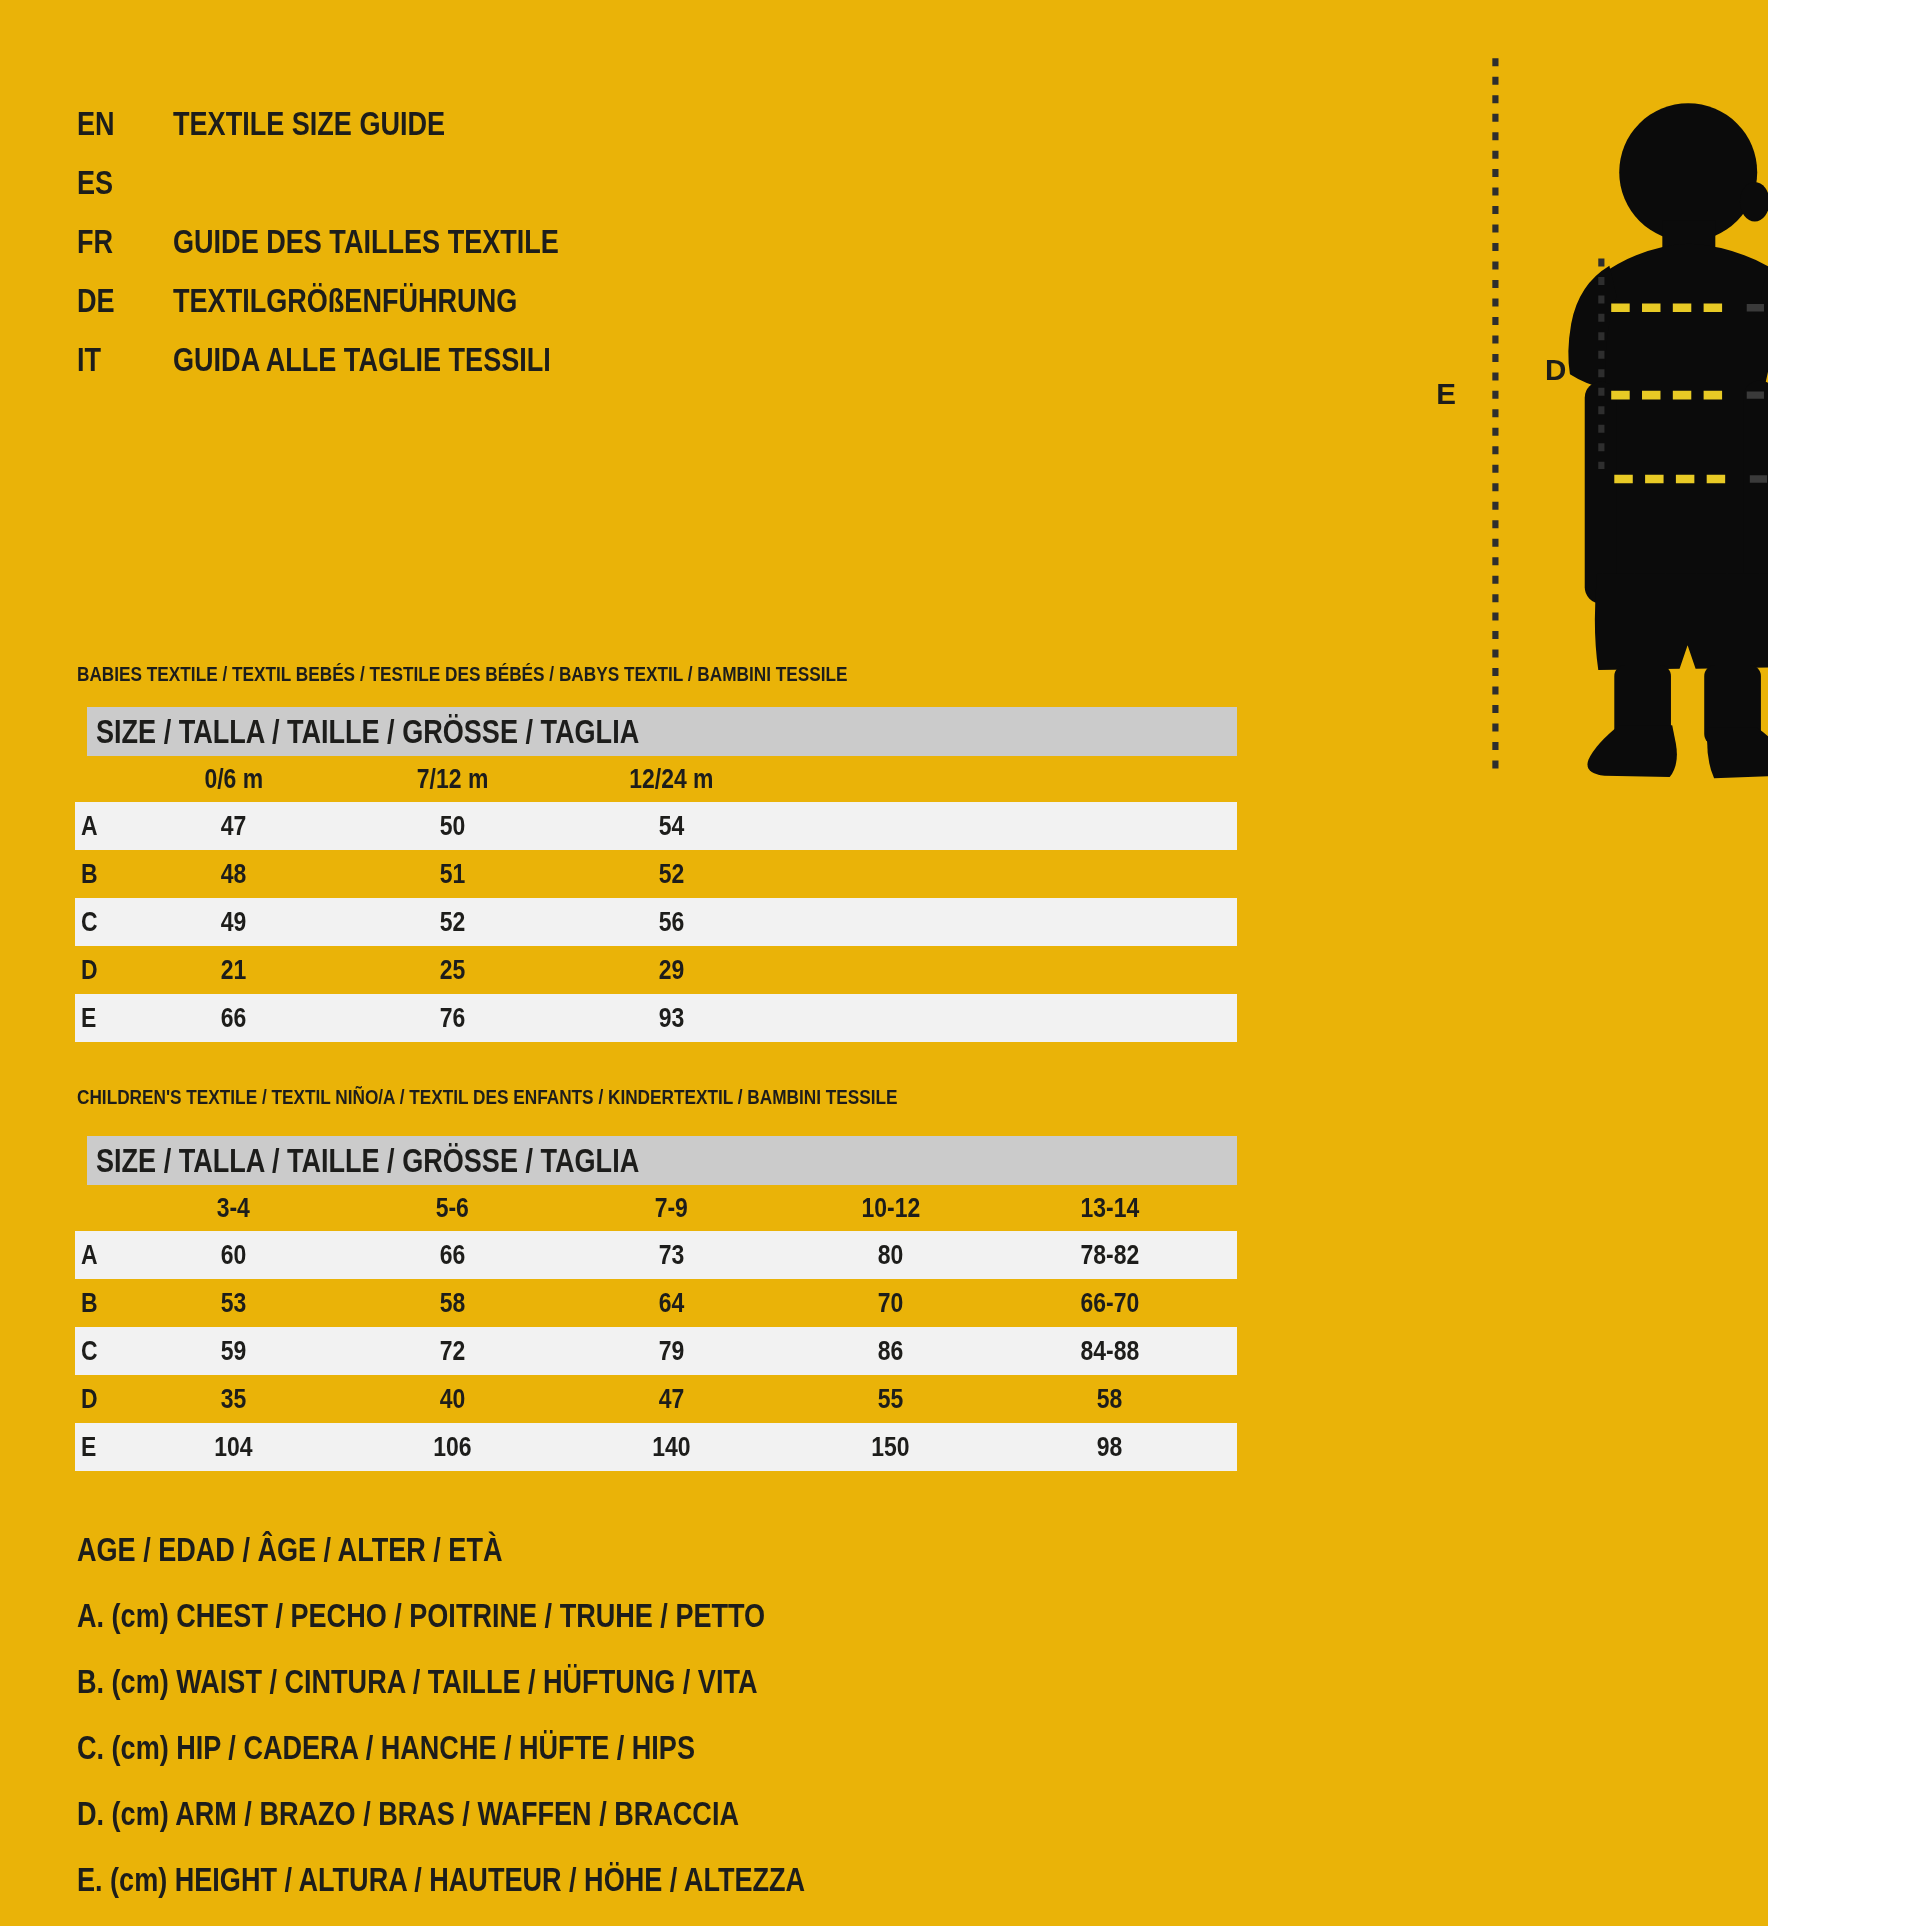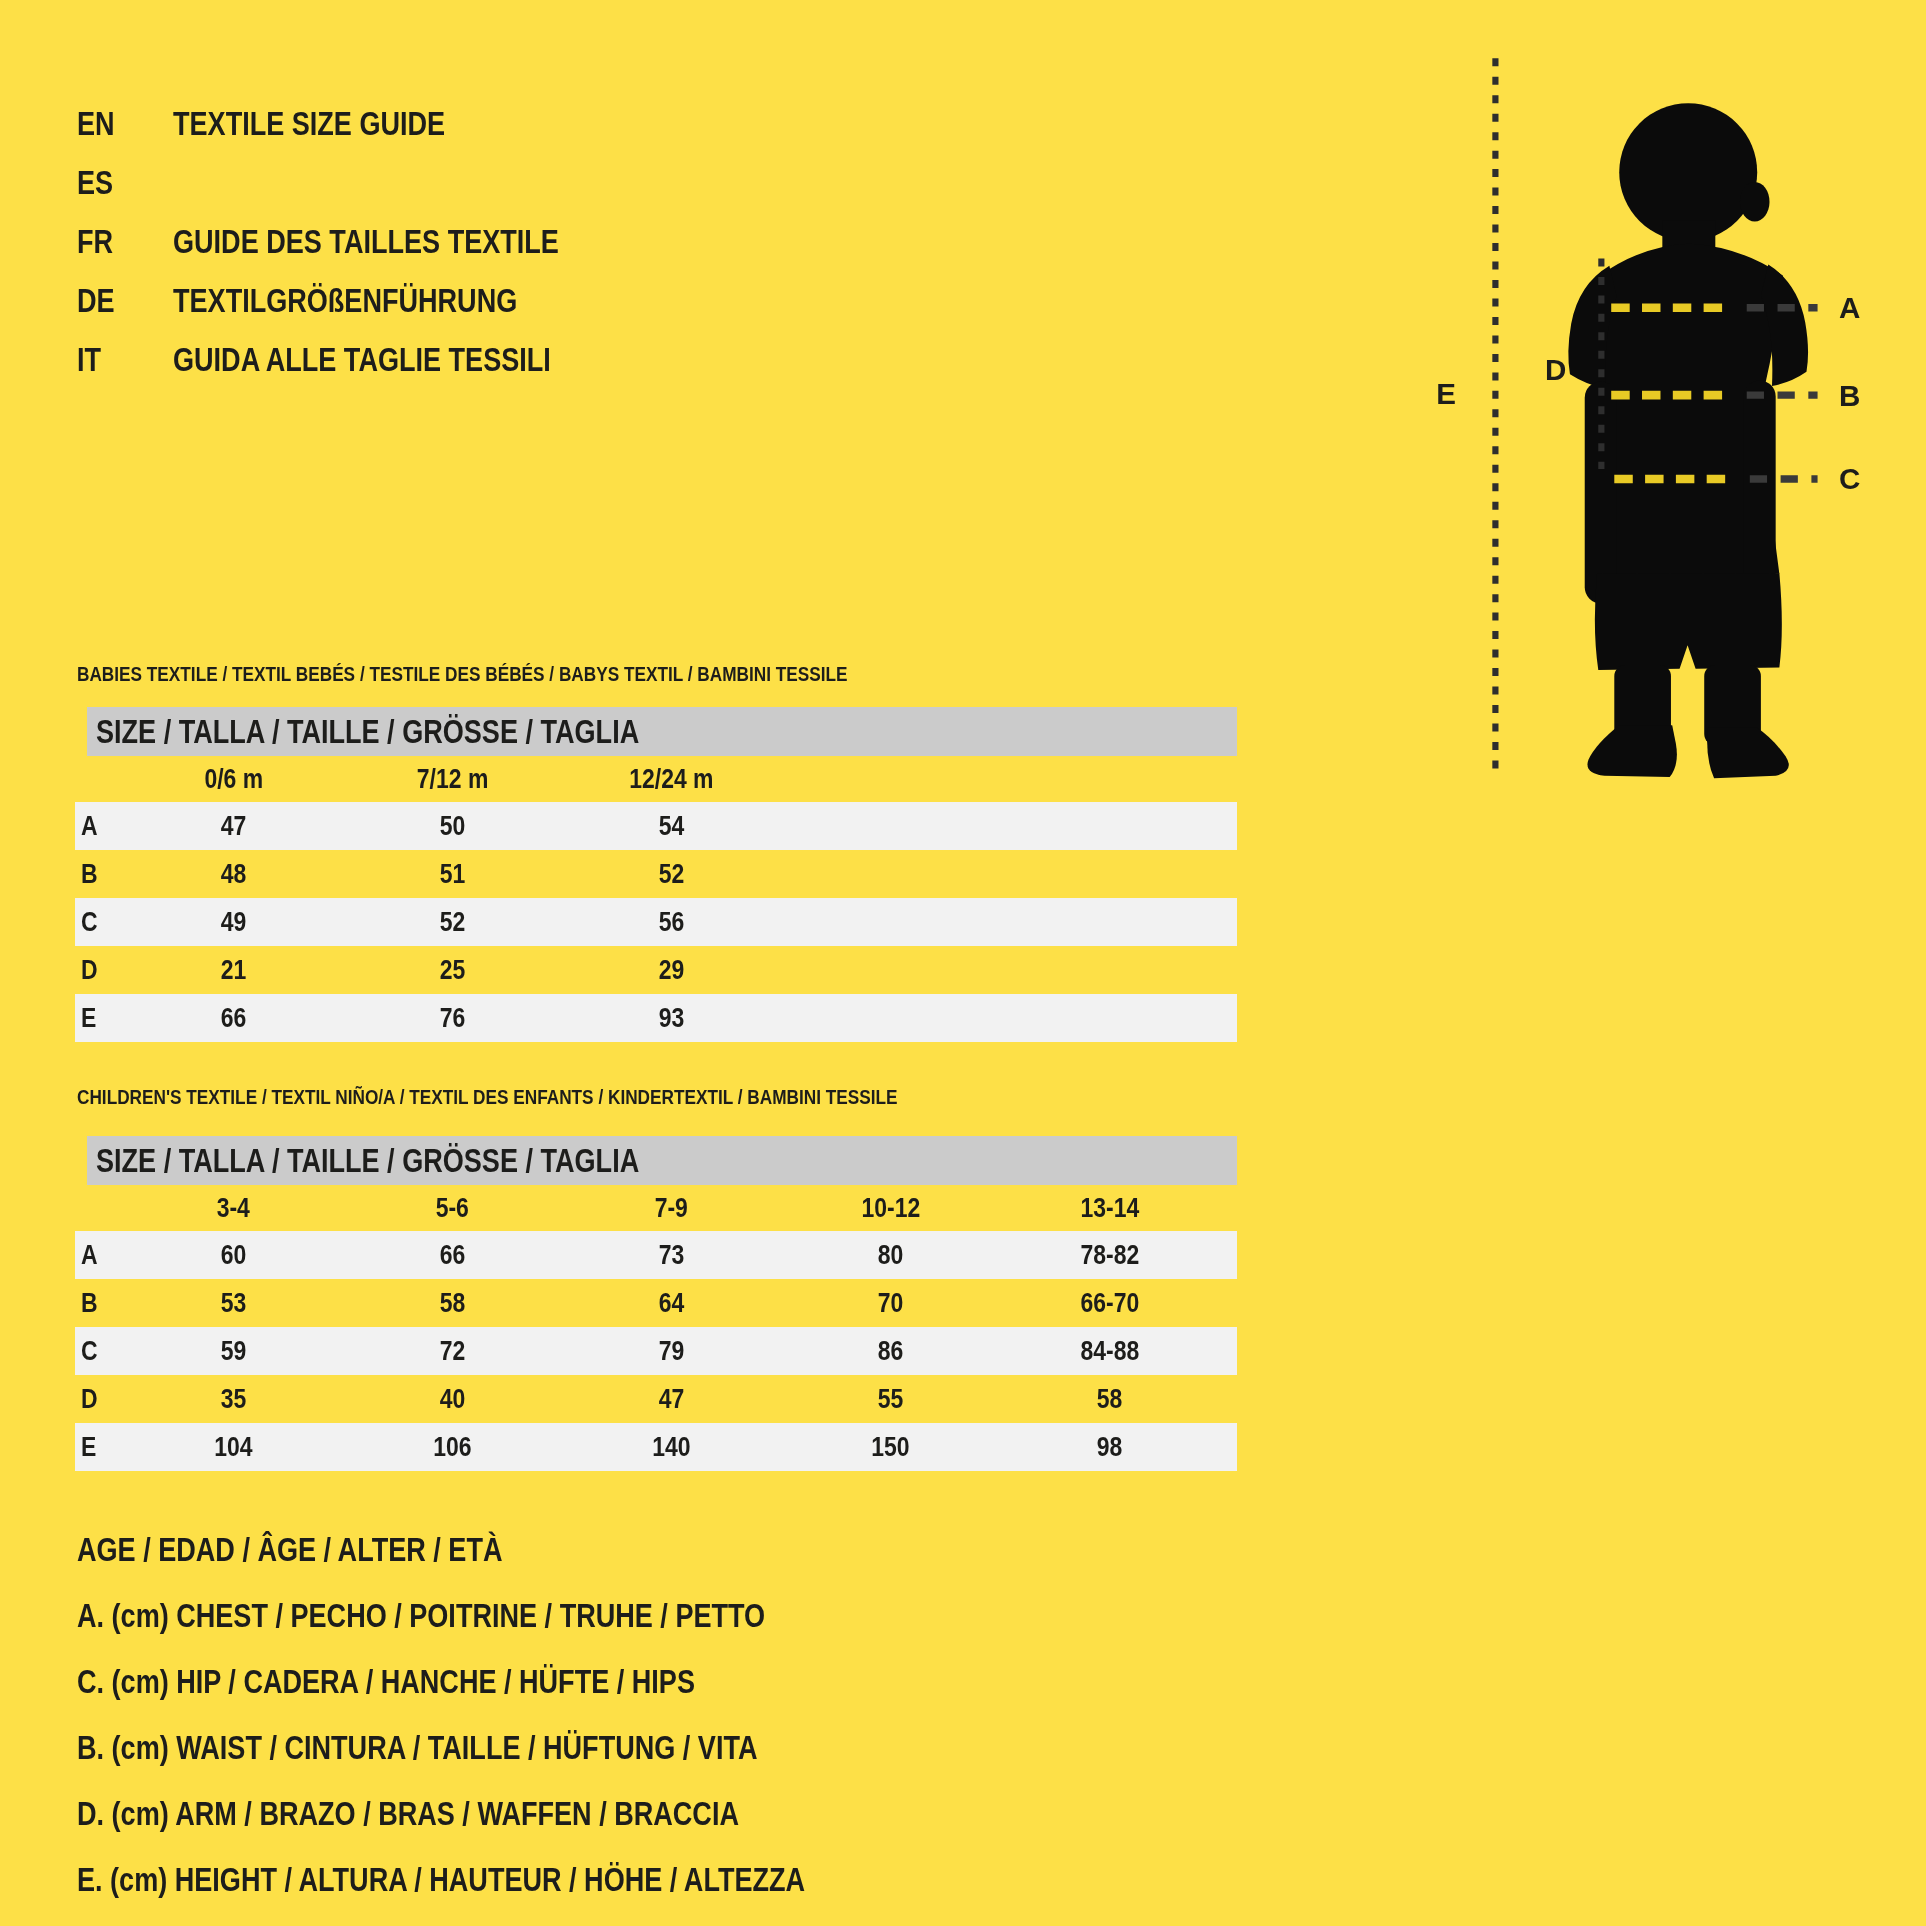--- a/index.html
+++ b/index.html
@@ -1,20 +1,20 @@
 <!DOCTYPE html>
 <html style="font-size:10px"><head>
 <meta charset="utf-8">
 <style>
   html,body{margin:0;padding:0;background:#ffffff;}
   .canvas{
     position:relative;
-    width:1926px;
+    width:1768px;
     height:1926px;
-    background:#fde047;
+    background:#eab308;
     overflow:hidden;
     font-family:"Liberation Sans","DejaVu Sans",sans-serif;
     color:#1d1d1b;
     font-weight:bold;
   }
   
   .sq{display:inline-block;transform:scaleX(0.82);white-space:nowrap;}
   .sq.left{transform-origin:0 50%;}
   .sq.center{transform-origin:50% 50%;}
 
@@ -212,20 +212,20 @@
       <span class="cell c"><span class="sq center">106</span></span>
       <span class="cell c"><span class="sq center">140</span></span>
       <span class="cell c"><span class="sq center">150</span></span>
       <span class="cell c"><span class="sq center">98</span></span>
     </div>
   </div>
 
   <div class="legend">
     <div class="legend-line"><span class="sq left">AGE / EDAD / ÂGE / ALTER / ETÀ</span></div>
     <div class="legend-line"><span class="sq left">A. (cm) CHEST / PECHO / POITRINE / TRUHE / PETTO</span></div>
+    <div class="legend-line"><span class="sq left">B. (cm) WAIST / CINTURA / TAILLE / HÜFTUNG / VITA</span></div>
     <div class="legend-line"><span class="sq left">C. (cm) HIP / CADERA / HANCHE / HÜFTE / HIPS</span></div>
-    <div class="legend-line"><span class="sq left">B. (cm) WAIST / CINTURA / TAILLE / HÜFTUNG / VITA</span></div>
     <div class="legend-line"><span class="sq left">D. (cm) ARM / BRAZO / BRAS / WAFFEN / BRACCIA</span></div>
     <div class="legend-line"><span class="sq left">E. (cm) HEIGHT / ALTURA / HAUTEUR / HÖHE / ALTEZZA</span></div>
   </div>
 
 </div>
 
 
 </body></html>

